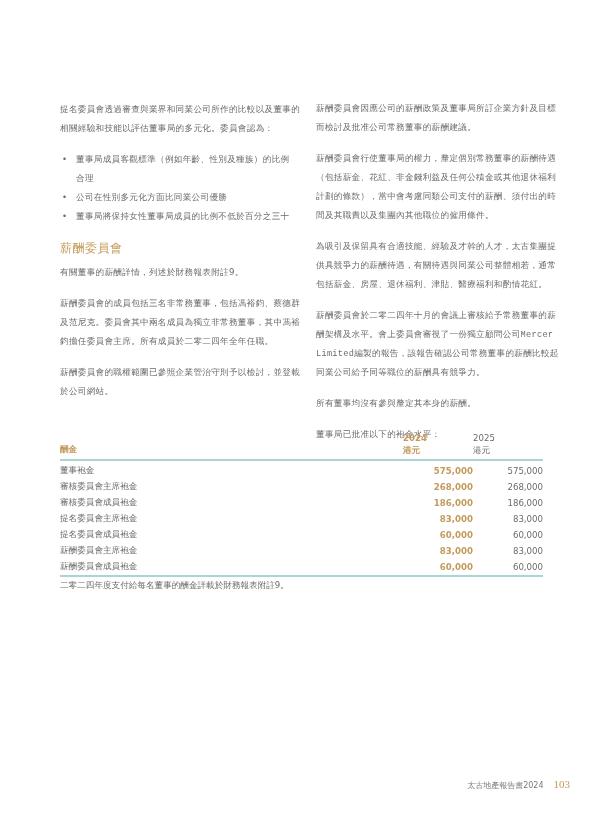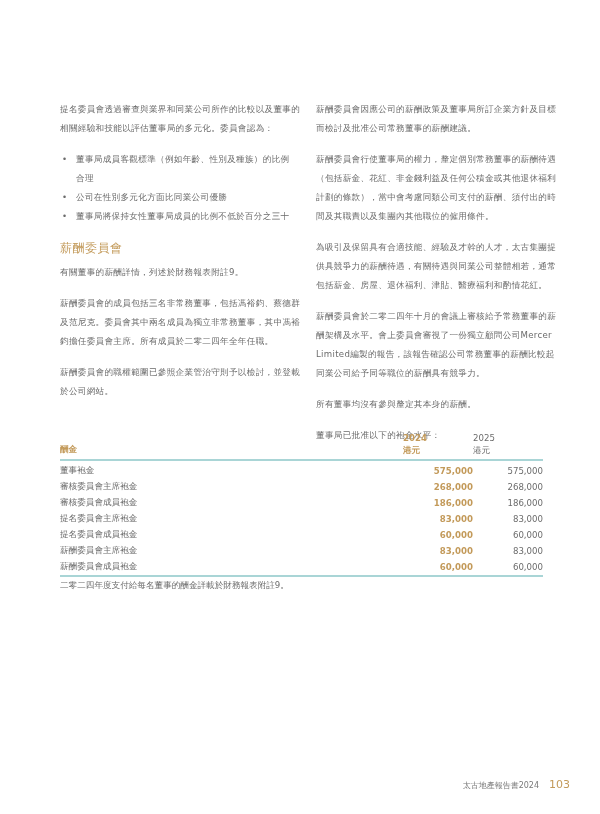--- a/index.html
+++ b/index.html
@@ -2,21 +2,21 @@
 <html><head>
   <meta charset="utf-8">
   <style>
     html, body { margin: 0; padding: 0; background: #ffffff; }
     body {
       width: 600px; height: 814px; position: relative; overflow: hidden;
       font-family: "DejaVu Sans", sans-serif; color: #6b6b6b;
     }
     .col { position: absolute; top: 100px; width: 243px; }
     .col-left { left: 60px; }
-    .col-right { left: 316px; width: 246px; }
+    .col-right { left: 316px; width: 246px; font-family: Liberation Mono, monospace; }
     p { margin: 0 0 12px 0; font-size: 8.6px; line-height: 19px; letter-spacing: 0.3px; }
     ul { margin: 0 8px 14px 0; padding: 0; list-style: none; }
     li { position: relative; padding-left: 16px; font-size: 8.6px; line-height: 19px; letter-spacing: 0.3px; }
     li::before { content: "•"; position: absolute; left: 2px; top: 0; color: #6b6b6b; }
     h2 { margin: 9px 0 6px 0; font-size: 12px; font-weight: normal; color: #c39a5a; letter-spacing: 0.5px; }
     .table {
       position: absolute; left: 60px; top: 428px; width: 483px;
       font-size: 8.6px; color: #6b6b6b;
     }
     .thead { display: flex; align-items: flex-end; height: 28px; border-bottom: 2px solid #a9d5d6; padding-bottom: 3px; }
@@ -24,21 +24,21 @@
     .th-year { width: 70px; text-align: left; line-height: 12px; }
     .th-year.cur { color: #c39a5a; font-weight: bold; }
     .tbody { border-bottom: 2px solid #a9d5d6; padding-top: 2px; padding-bottom: 0; }
     .row { display: flex; height: 16px; align-items: center; }
     .cell-label { flex: 1; }
     .cell-num { width: 70px; text-align: right; }
     .cell-num.cur { color: #c39a5a; font-weight: bold; }
     .note { position: absolute; left: 60px; top: 578px; width: 400px; font-size: 8.6px; line-height: 14px; }
     .footer { position: absolute; right: 30px; top: 778px; display: flex; align-items: baseline; gap: 10px; }
     .footer-title { font-size: 8px; color: #7a7a7a; }
-    .footer-page { font-size: 11px; color: #c39a5a; }
+    .footer-page { font-size: 11px; color: #c39a5a; font-family: Liberation Serif, serif; }
   </style>
 </head>
 <body>
 
 <div class="col col-left">
   <p>提名委員會透過審查與業界和同業公司所作的比較以及董事的相關經驗和技能以評估董事局的多元化。委員會認為：</p>
   <ul>
     <li>董事局成員客觀標準（例如年齡、性別及種族）的比例合理</li>
     <li>公司在性別多元化方面比同業公司優勝</li>
     <li>董事局將保持女性董事局成員的比例不低於百分之三十</li>

